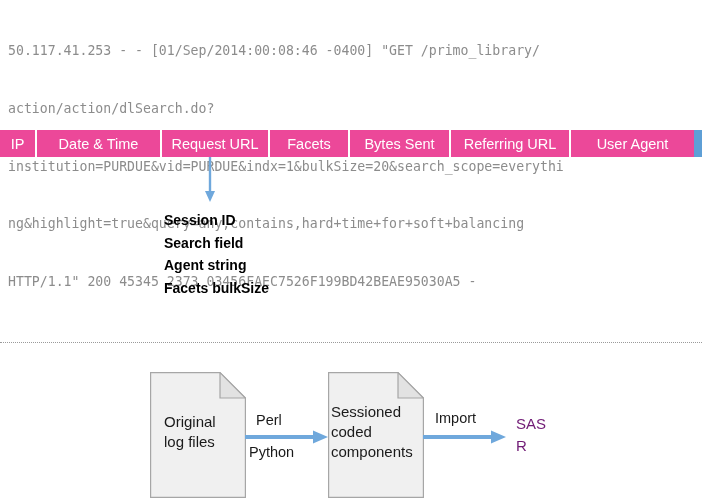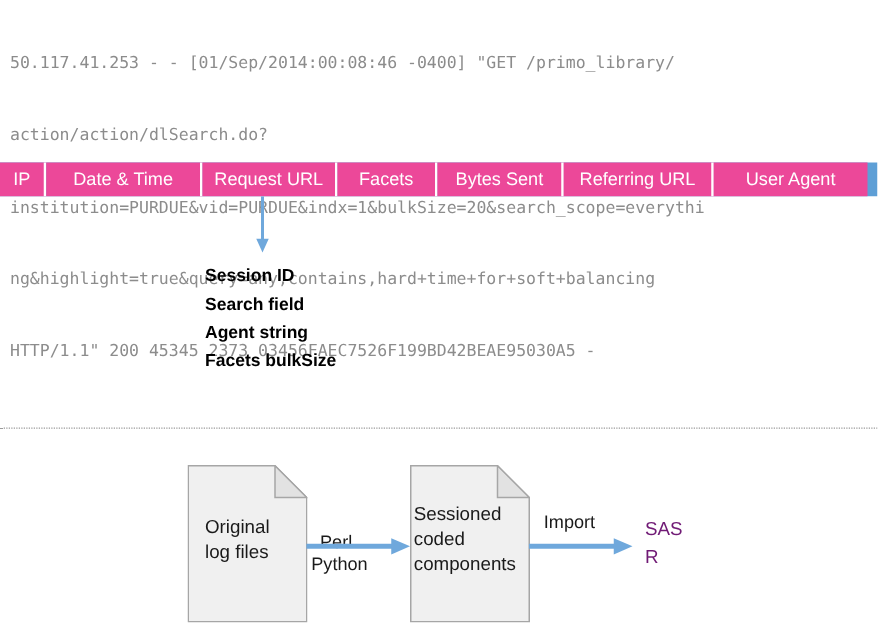--- a/index.html
+++ b/index.html
@@ -171,21 +171,21 @@
     <svg viewBox="0 0 96 126" width="96" height="126">
       <path d="M0.6,0.6 L70,0.6 L95.4,26 L95.4,125.4 L0.6,125.4 Z" fill="#f0f0f0" stroke="#a6a6a6" stroke-width="1.2"></path>
       <path d="M70,0.6 L70,26 L95.4,26 Z" fill="#e2e2e2" stroke="#a6a6a6" stroke-width="1.2"></path>
     </svg>
   </div>
   <div class="doc-label" style="left:164px; top:52px;">
     <span>Original</span>
     <span>log files</span>
   </div>
 
-  <div class="flow-label" style="left:256px; top:66px;">Perl</div>
+  <div class="flow-label" style="left:256px; top:52px;">Perl</div>
   <svg class="flow-arrow" style="left:245px; top:69px;" viewBox="0 0 84 16" width="84" height="16">
     <line x1="0" y1="8" x2="70" y2="8" stroke="#6fa8dc" stroke-width="4"></line>
     <polygon points="68,1.5 68,14.5 83,8" fill="#6fa8dc"></polygon>
   </svg>
   <div class="flow-label" style="left:249px; top:84px;">Python</div>
 
   <div class="doc-shape" style="left:328px; top:12px;">
     <svg viewBox="0 0 96 126" width="96" height="126">
       <path d="M0.6,0.6 L70,0.6 L95.4,26 L95.4,125.4 L0.6,125.4 Z" fill="#f0f0f0" stroke="#a6a6a6" stroke-width="1.2"></path>
       <path d="M70,0.6 L70,26 L95.4,26 Z" fill="#e2e2e2" stroke="#a6a6a6" stroke-width="1.2"></path>

